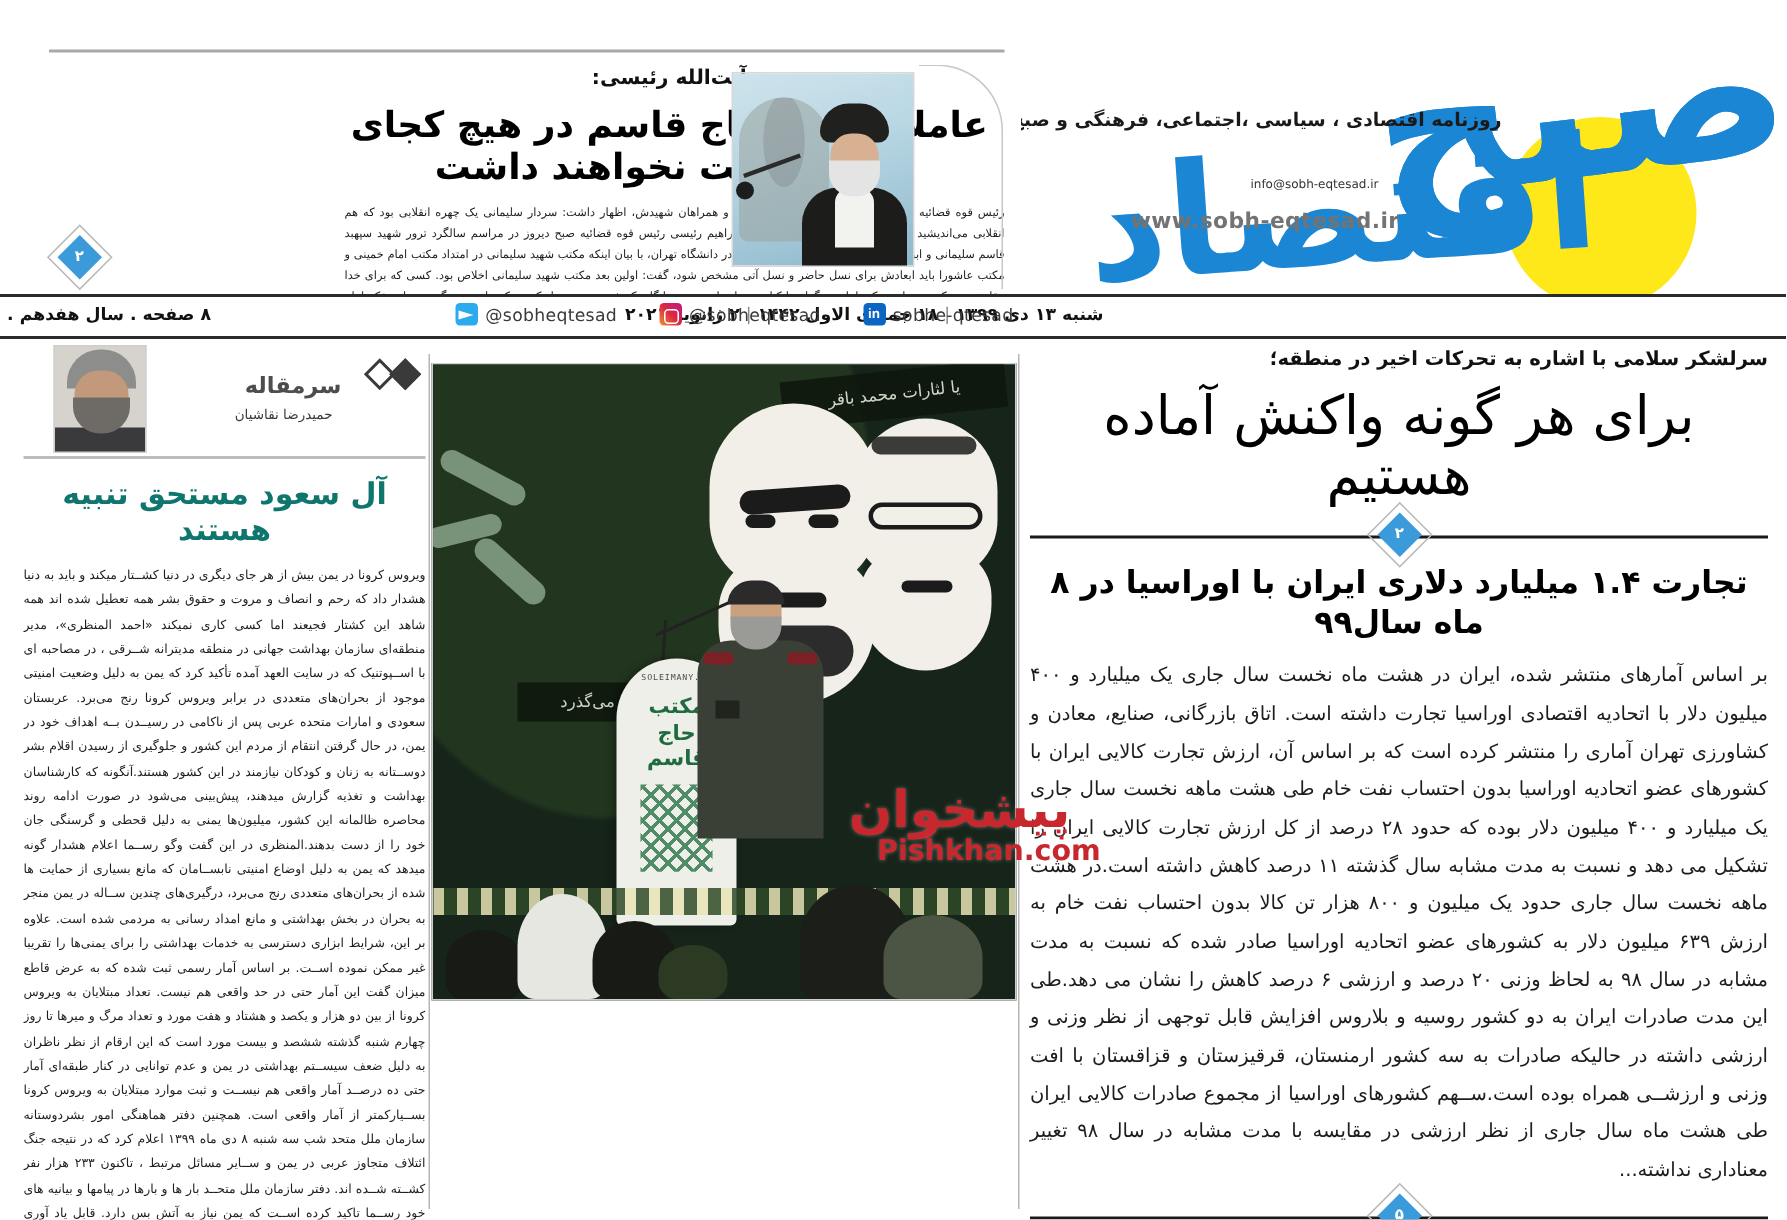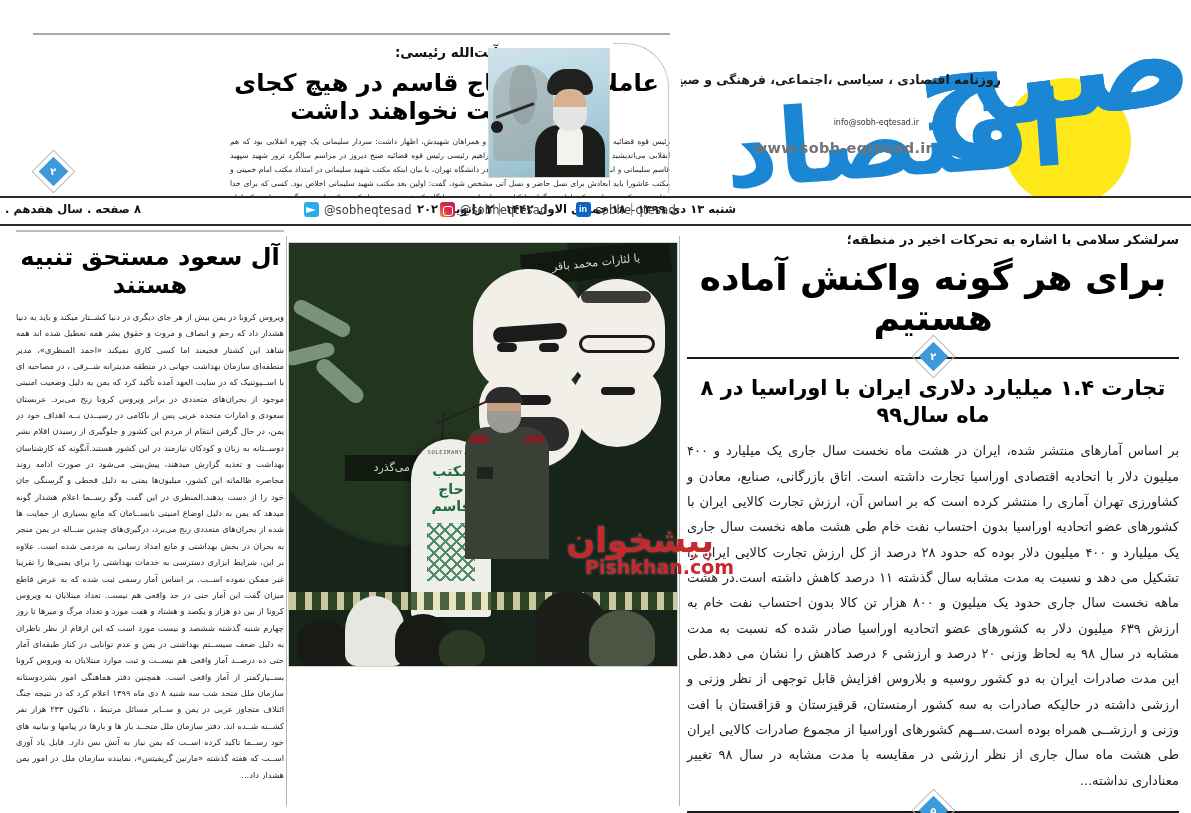--- a/index.html
+++ b/index.html
@@ -189,21 +189,21 @@
     padding: 0 12px 0 8px;
   }
   .vdiv-right {
     position: absolute; left: 0; top: 8px; width: 1px; height: 570px; background: #b5b5b5;
   }
   .lead-kicker {
     text-align: right; font-size: 13px; font-weight: bold; color: #111;
     margin-top: 4px;
   }
   .lead-head {
-    text-align: center; font-size: 36px; font-weight: bold; color: #000;
+    text-align: center; font-size: 36px; font-weight: normal; color: #000;
     margin-top: 11px; letter-spacing: -0.5px; line-height: 1.12;
   }
   .sep-rule {
     position: relative; height: 2px; background: #1a1a1a;
     margin: 18px 0 0 0;
   }
   .sep-rule .badge { position: absolute; left: 50%; top: -11px; margin-left: -10px; }
 
   .story2-head {
     text-align: center; font-size: 21px; font-weight: bold; color: #000;
@@ -452,21 +452,21 @@
   .ed-diamonds {
     position: absolute; right: 6px; top: 14px; display: flex; gap: 2px;
   }
   .ed-diamonds i {
     display: block; width: 15px; height: 15px; border: 2px solid #3a3a3a;
     transform: rotate(45deg);
   }
   .ed-diamonds i.filled { background: #3a3a3a; }
   .ed-rule { height: 2px; background: #bdbdbd; margin-top: 2px; }
   .ed-title {
-    text-align: center; font-size: 24px; font-weight: bold; color: #000000;
+    text-align: center; font-size: 20px; font-weight: bold; color: #0f766e;
     margin-top: 11px;
   }
   .ed-body {
     margin-top: 10px; font-size: 8.3px; line-height: 1.97; color: #1e1e1e;
     text-align: justify; height: 470px; overflow: hidden;
   }
 </style>
 </head>
 <body>
 
@@ -651,20 +651,35 @@
       <div class="wm">
         <span class="wm-fa">پیشخوان</span>
         <span class="wm-en">Pishkhan.com</span>
       </div>
 
     </div>
 
     <div class="col-left">
       <div class="vdiv-left"></div>
 
+      <div class="ed-head-row">
+        <div class="ed-photo">
+          <div class="eh-bg"></div>
+          <div class="eh-body"></div>
+          <div class="eh-hair"></div>
+          <div class="eh-face"></div>
+          <div class="eh-beard"></div>
+        </div>
+        <div class="ed-label">سرمقاله</div>
+        <div class="ed-author">حمیدرضا نقاشیان</div>
+        <div class="ed-diamonds">
+          <i class="filled"></i>
+            <i></i>
+        </div>
+      </div>
 
       <div class="ed-rule"></div>
       <div class="ed-title">آل سعود مستحق تنبیه هستند</div>
       <div class="ed-body">ویروس کرونا در یمن بیش از هر جای دیگری در دنیا کشــتار میکند و باید به دنیا هشدار داد که رحم و انصاف و مروت و حقوق بشر همه تعطیل شده اند همه شاهد این کشتار فجیعند اما کسی کاری نمیکند «احمد المنظری»، مدیر منطقه‌ای سازمان بهداشت جهانی در منطقه مدیترانه شــرقی ، در مصاحبه ای با اســپوتنیک که در سایت العهد آمده تأکید کرد که یمن به دلیل وضعیت امنیتی موجود از بحران‌های متعددی در برابر ویروس کرونا رنج می‌برد. عربستان سعودی و امارات متحده عربی پس از ناکامی در رسیــدن بــه اهداف خود در یمن، در حال گرفتن انتقام از مردم این کشور و جلوگیری از رسیدن اقلام بشر دوســتانه به زنان و کودکان نیازمند در این کشور هستند.آنگونه که کارشناسان بهداشت و تغذیه گزارش میدهند، پیش‌بینی می‌شود در صورت ادامه روند محاصره ظالمانه این کشور، میلیون‌ها یمنی به دلیل قحطی و گرسنگی جان خود را از دست بدهند.المنظری در این گفت وگو رســما اعلام هشدار گونه میدهد که یمن به دلیل اوضاع امنیتی نابســامان که مانع بسیاری از حمایت ها شده از بحران‌های متعددی رنج می‌برد، درگیری‌های چندین ســاله در یمن منجر به بحران در بخش بهداشتی و مانع امداد رسانی به مردمی شده است. علاوه بر این، شرایط ابزاری دسترسی به خدمات بهداشتی را برای یمنی‌ها را تقریبا غیر ممکن نموده اســت. بر اساس آمار رسمی ثبت شده که به عرض قاطع میزان گفت این آمار حتی در حد واقعی هم نیست. تعداد مبتلایان به ویروس کرونا از بین دو هزار و یکصد و هشتاد و هفت مورد و تعداد مرگ و میرها تا روز چهارم شنبه گذشته ششصد و بیست مورد است که این ارقام از نظر ناظران به دلیل ضعف سیســتم بهداشتی در یمن و عدم توانایی در کنار طبقه‌ای آمار حتی ده درصــد آمار واقعی هم نیســت و ثبت موارد مبتلایان به ویروس کرونا بســیارکمتر از آمار واقعی است. همچنین دفتر هماهنگی امور بشردوستانه سازمان ملل متحد شب سه شنبه ۸ دی ماه ۱۳۹۹ اعلام کرد که در نتیجه جنگ ائتلاف متجاوز عربی در یمن و ســایر مسائل مرتبط ، تاکنون ۲۳۳ هزار نفر کشــته شــده اند. دفتر سازمان ملل متحــد بار ها و بارها در پیامها و بیانیه های خود رســما تاکید کرده اســت که یمن نیاز به آتش بس دارد. قابل یاد آوری اســت که هفته گذشته «مارتین گریفیتس»، نماینده سازمان ملل در امور یمن هشدار داد...</div>
     </div>
 
   </div>
 </div>
 
 </body></html>

